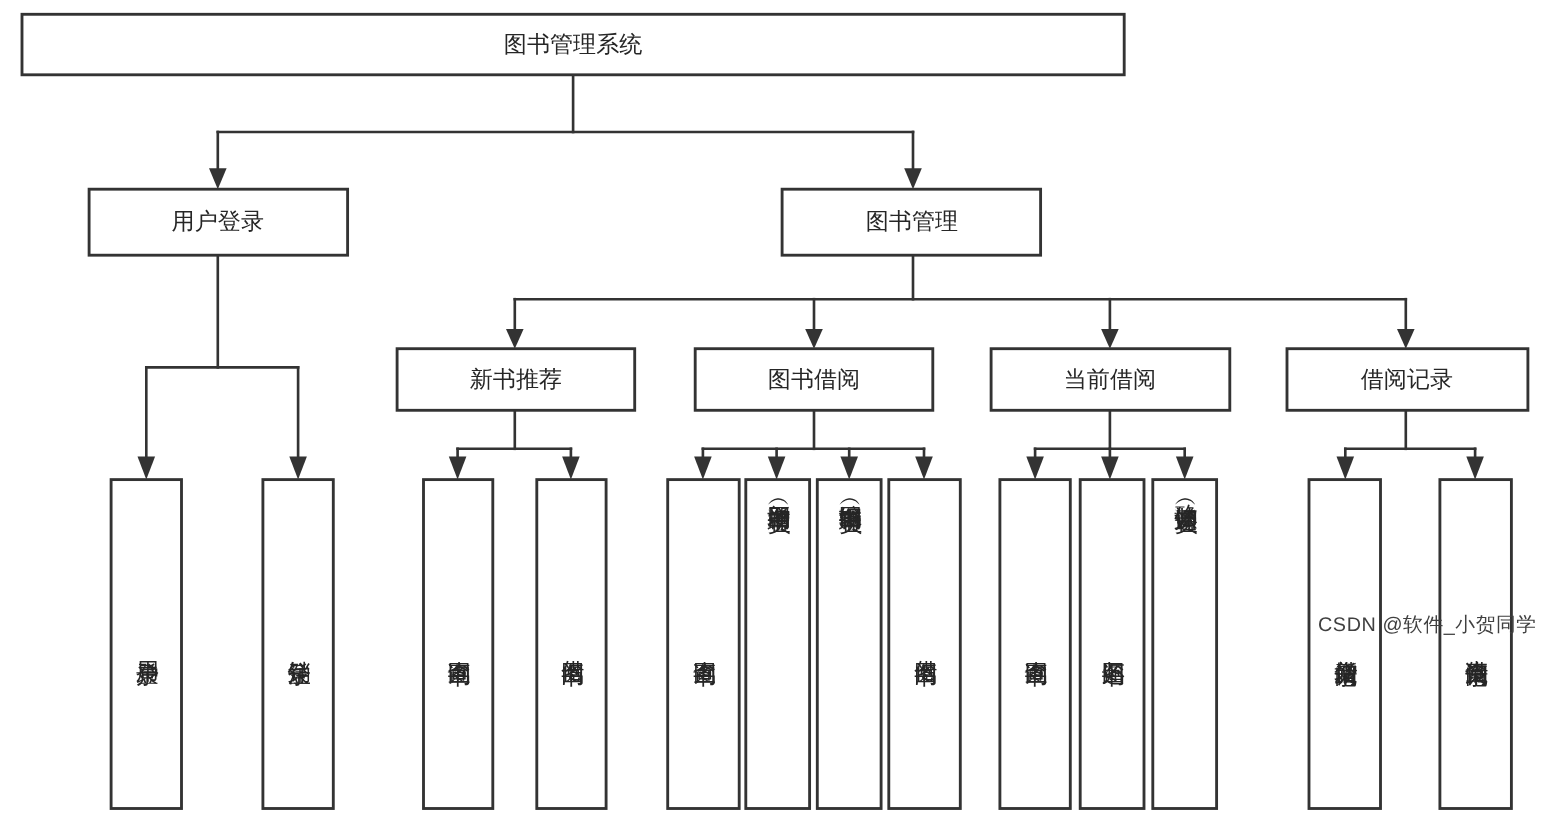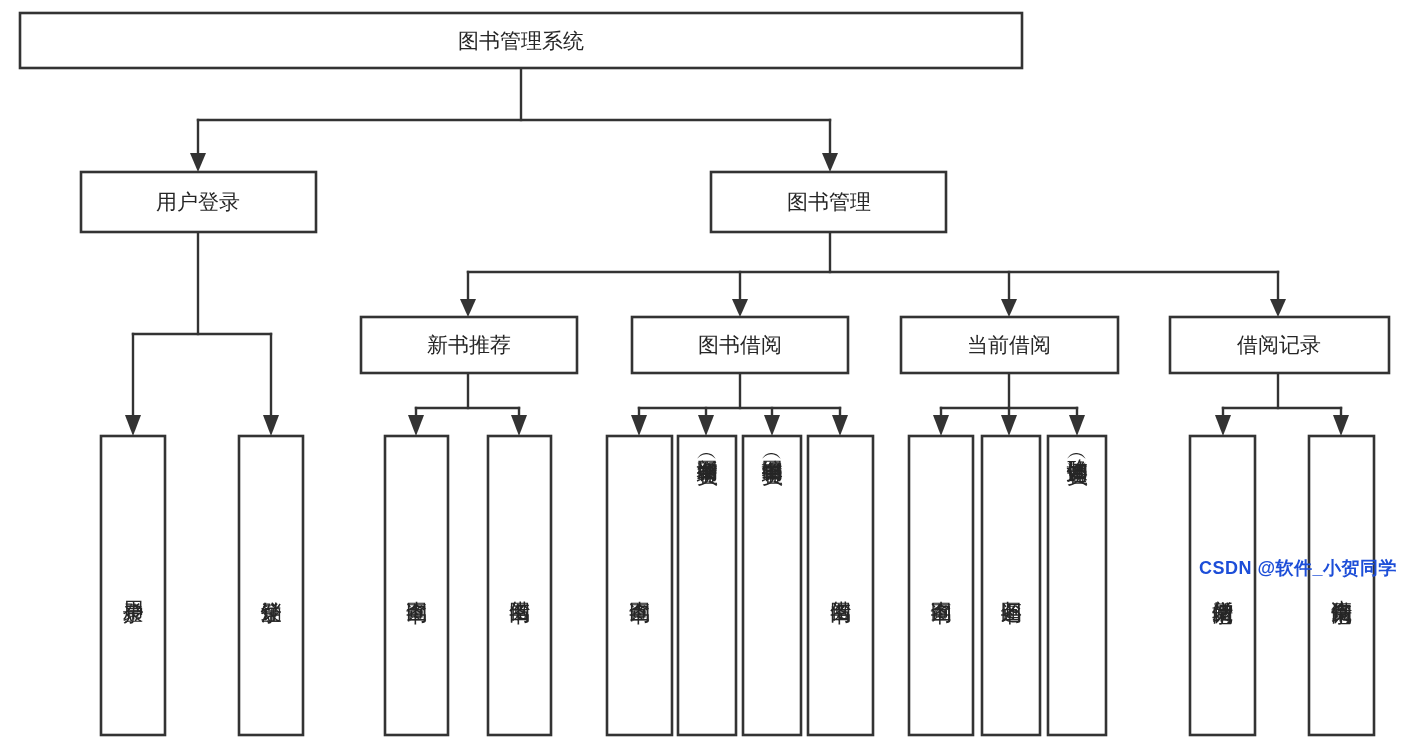--- a/index.html
+++ b/index.html
@@ -64,24 +64,23 @@
     letter-spacing: 1px;
     white-space: nowrap;
     text-align: center;
   }
   .watermark {
     position: absolute;
     right: 8px;
     bottom: 6px;
     font-family: "Liberation Sans", "DejaVu Sans", sans-serif;
     font-size: 18px;
-    color: #1d4ed8;
+    color: #404040;
     letter-spacing: 0.5px;
     user-select: none;
-    font-weight: bold;
   }
 </style>
 </head>
 <body>
 
 <div id="diagram-root">
 
   <svg id="flow" viewBox="0 0 1405 747">
 
     <g>

